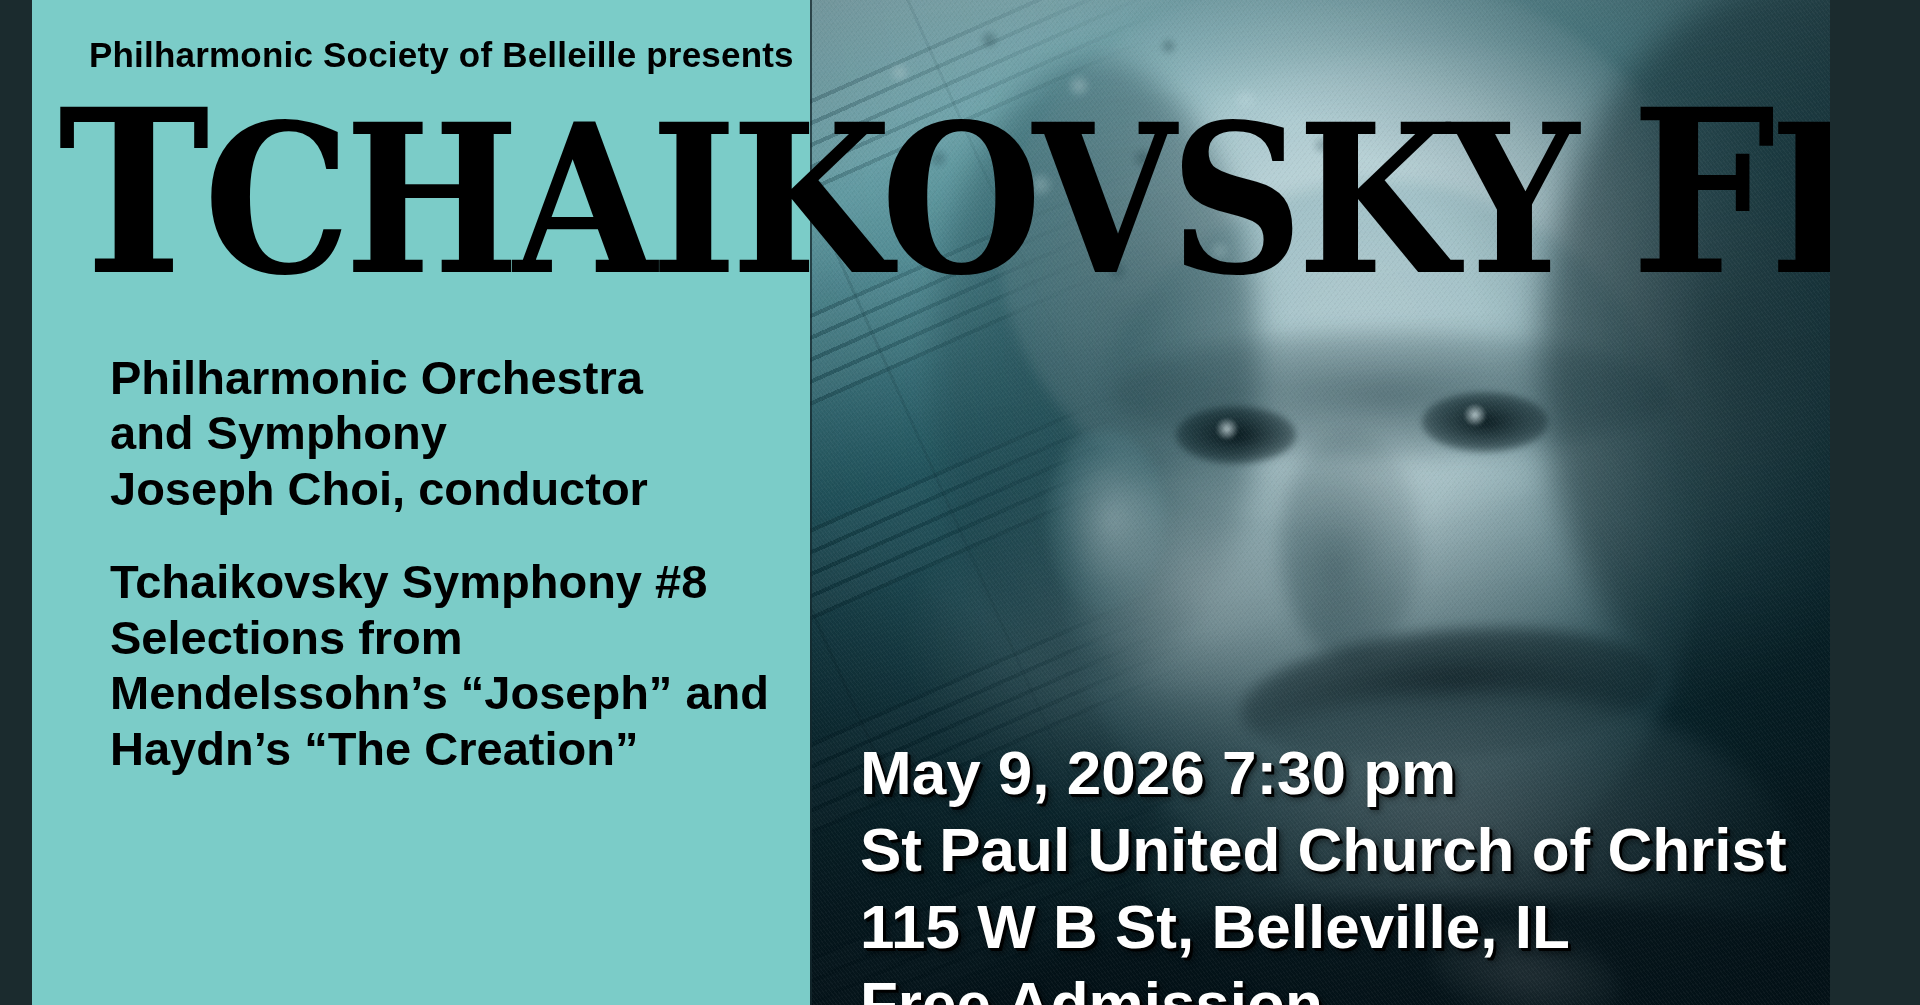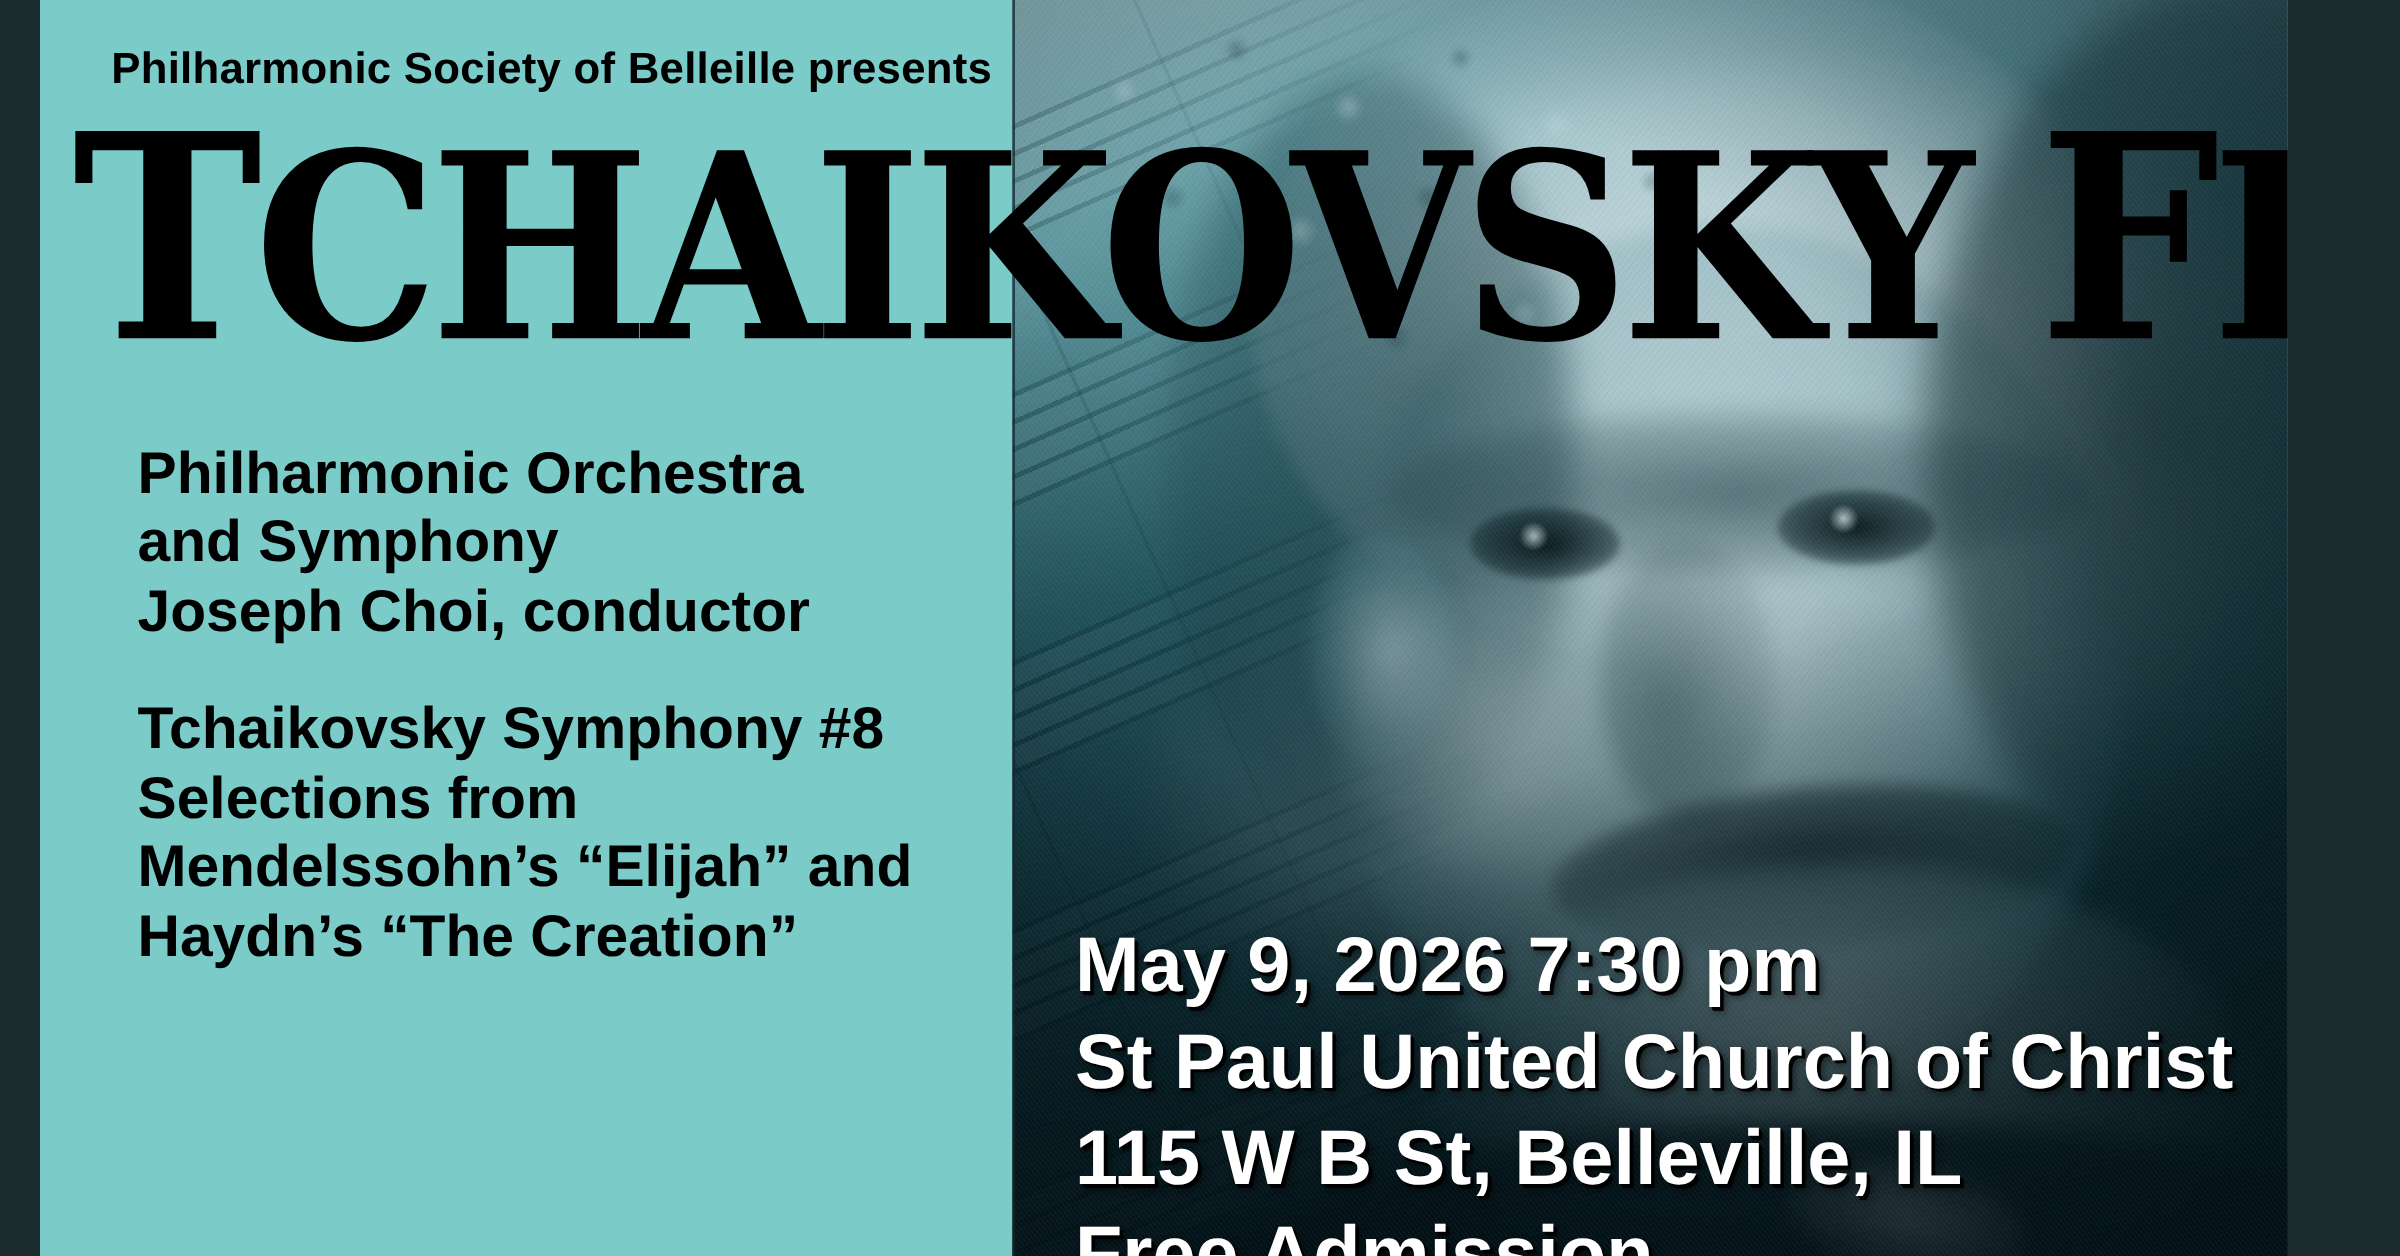--- a/index.html
+++ b/index.html
@@ -328,21 +328,21 @@
 
     <div class="group">
       <div class="line">Philharmonic Orchestra</div>
       <div class="line">and Symphony</div>
       <div class="line">Joseph Choi, conductor</div>
     </div>
 
     <div class="group">
       <div class="line">Tchaikovsky Symphony #8</div>
       <div class="line">Selections from</div>
-      <div class="line wrap">Mendelssohn’s “Elijah” and</div>
+      <div class="line wrap">Mendelssohn’s “Joseph” and</div>
       <div class="line">Haydn’s “The Creation”</div>
     </div>
 
   </div>
 
   <div class="details">
     <div>May 9, 2026   7:30 pm</div>
     <div>St Paul United Church of Christ</div>
     <div>115 W B St, Belleville, IL</div>
     <div>Free Admission</div>

